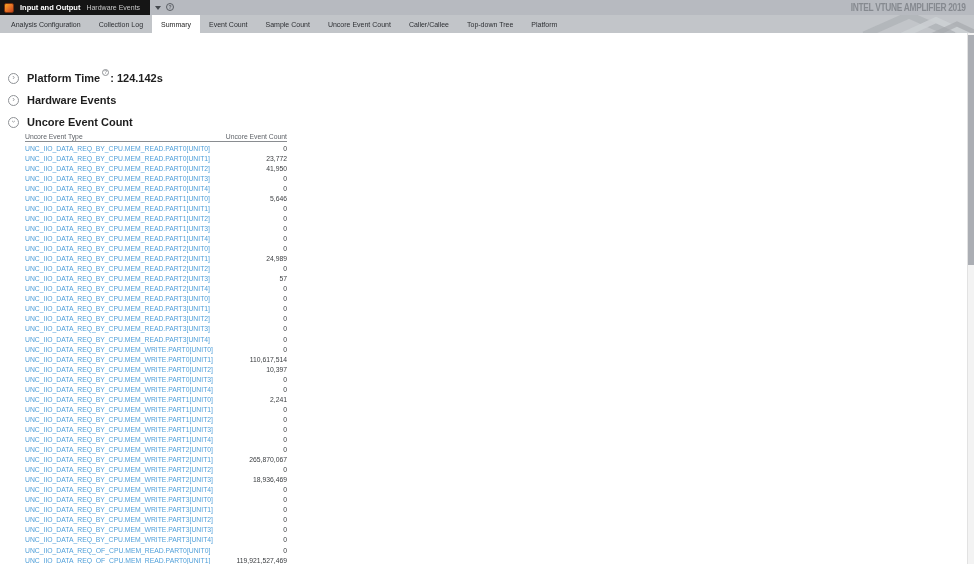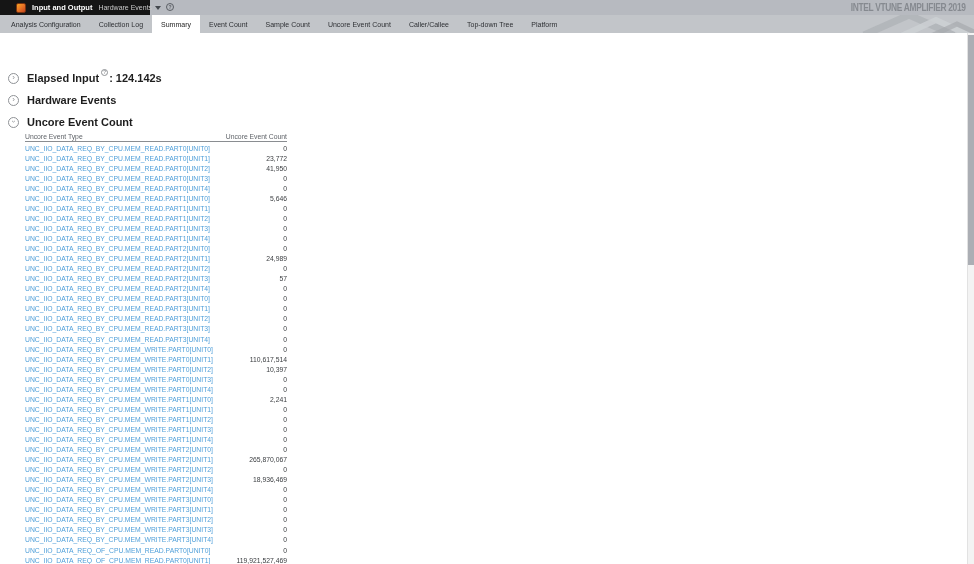--- a/index.html
+++ b/index.html
@@ -5,21 +5,21 @@
   html,body{margin:0;padding:0;background:#fff;}
   *{box-sizing:border-box;}
   .screen{
     position:relative;width:974px;height:564px;overflow:hidden;
     font-family:"Liberation Sans",sans-serif;background:#fff;
   }
   
   .topbar{position:absolute;top:0;left:0;width:974px;height:15px;background:#b7bac0;}
   .topbar-dark{
     position:absolute;top:0;left:0;width:150px;height:15px;background:#151515;
-    display:flex;align-items:center;gap:6px;padding-left:16px;
+    display:flex;align-items:center;gap:6px;padding-left:4px;
   }
   .app-icon{
     width:10px;height:10px;border-radius:2px;flex:0 0 auto;
     background:linear-gradient(135deg,#f5a623 0%,#e97826 45%,#c6431d 100%);
     border:1px solid #7a3410;
   }
   .app-title{font-size:7.5px;font-weight:bold;color:#ffffff;white-space:nowrap;}
   .viewpoint-label{font-size:7px;color:#c9c9c9;white-space:nowrap;}
   .caret{
     position:absolute;left:155px;top:6px;width:0;height:0;
@@ -134,21 +134,21 @@
         <span>Platform</span>
       </div>
     </div>
 
   <div class="content">
 
     <div class="section" style="top:38px;">
       <span class="disc">
           <span class="chev">›</span>
         </span>
-      <span class="section-title"><span>Elapsed Input</span><span class="sup-help">?</span><span>:</span>&nbsp;<span>124.142s</span></span>
+      <span class="section-title"><span>Platform Time</span><span class="sup-help">?</span><span>:</span>&nbsp;<span>124.142s</span></span>
     </div>
 
     <div class="section" style="top:60px;">
       <span class="disc">
           <span class="chev">›</span>
         </span>
       <span class="section-title">Hardware Events</span>
     </div>
 
     <div class="section" style="top:82px;">

